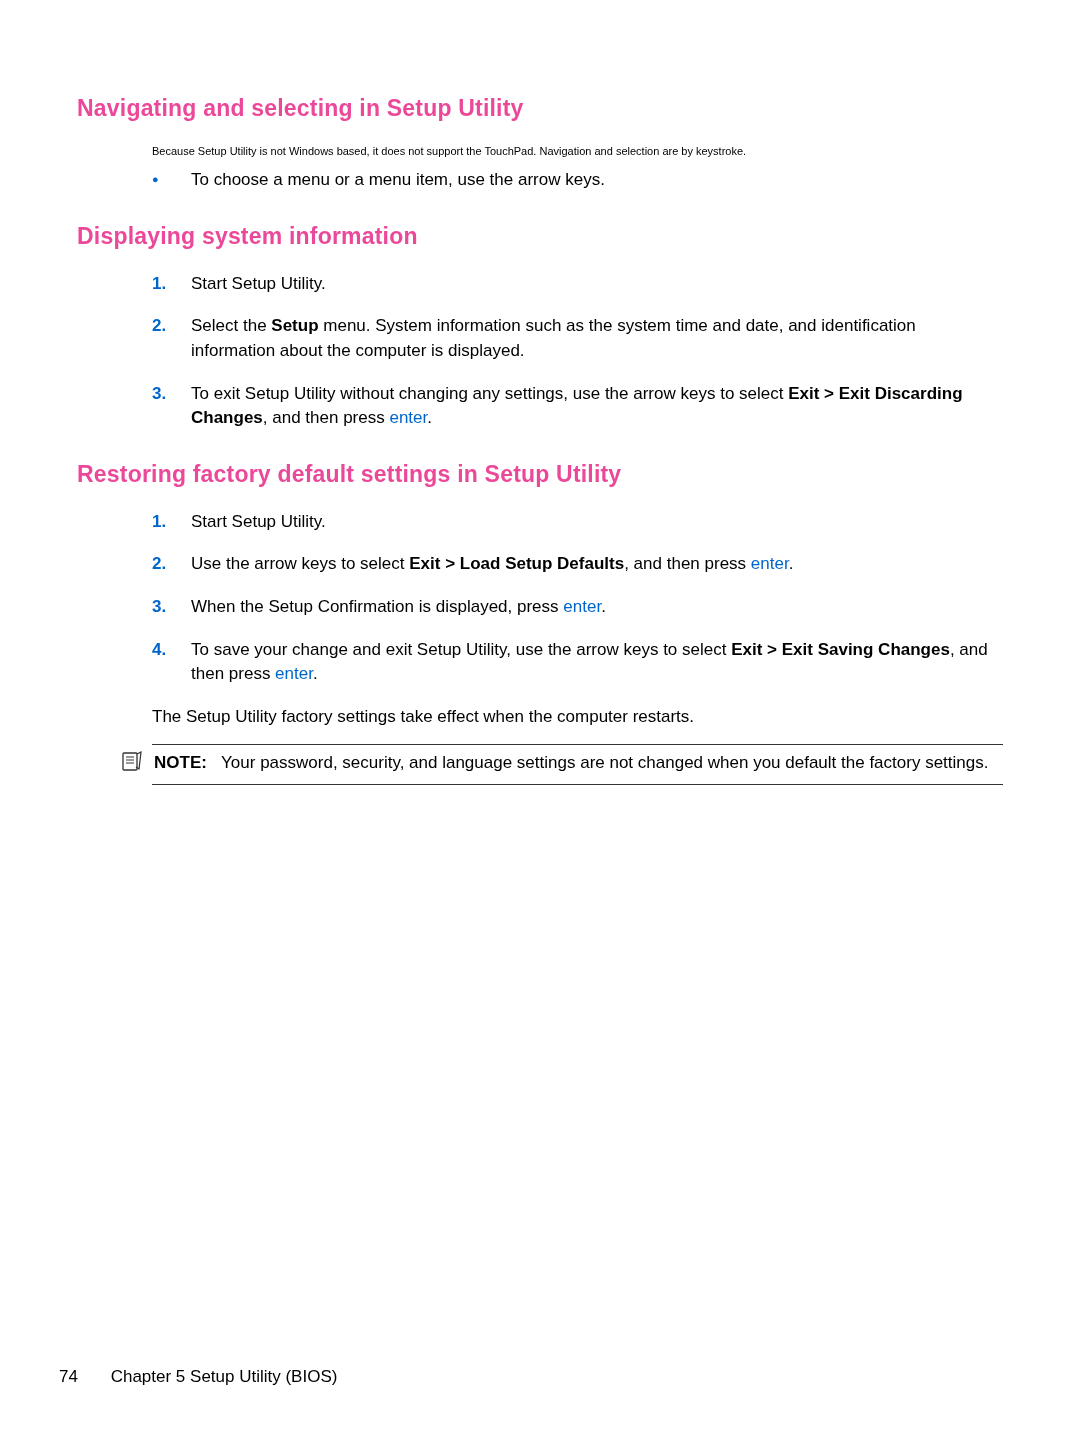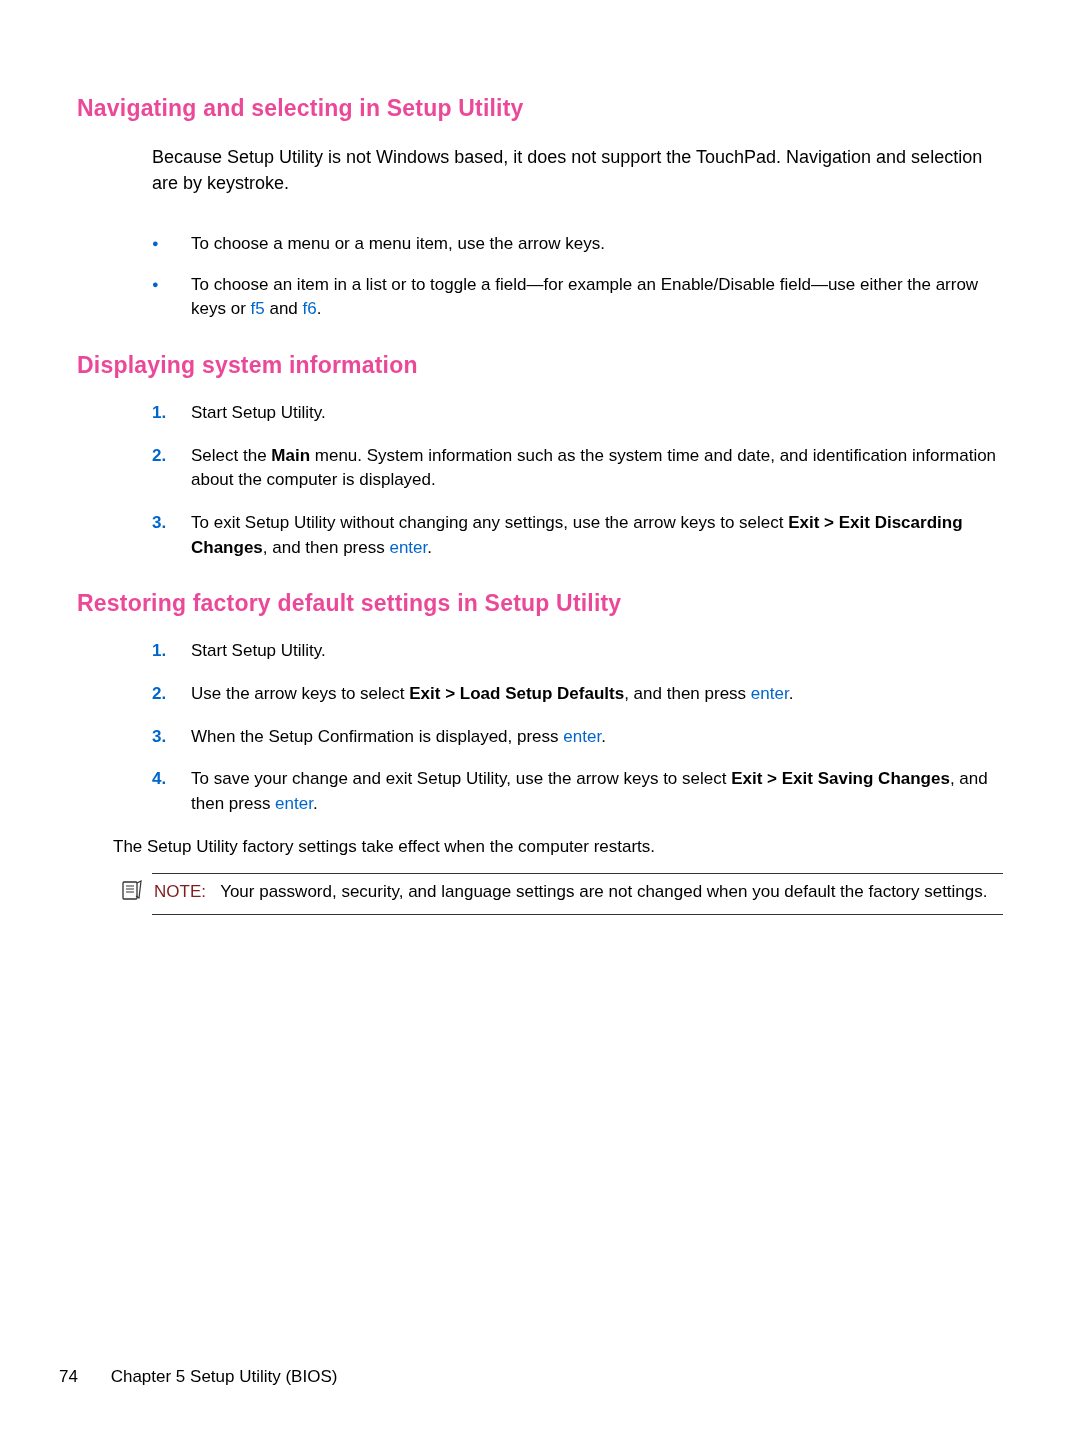--- a/index.html
+++ b/index.html
@@ -21,24 +21,24 @@
       font-weight: bold;
       color: #ec4899;
       margin-bottom: 22px;
       margin-top: 0;
       letter-spacing: 0.2px;
     }
     .section-heading.mt {
       margin-top: 30px;
     }
     .body-text {
-      font-size: 18px;
+      font-size: 11px;
       line-height: 1.45;
       margin-left: 75px;
-      margin-bottom: 36px;
+      margin-bottom: 8px;
     }
     .bullet-list {
       list-style: none;
       margin-left: 75px;
     }
     .bullet-item {
       position: relative;
       padding-left: 39px;
       font-size: 17px;
       line-height: 1.45;
@@ -86,67 +86,64 @@
       line-height: 1.45;
     }
     .note-icon {
       display: inline-block;
       vertical-align: top;
       margin-right: 2px;
       position: relative;
       top: 0px;
     }
     .note-label {
-      font-weight: normal;
-      color: #7f1d1d;
+      font-weight: bold;
+      color: #000000;
     }
     .note-content-wrap {
       display: block;
       padding-left: 30px;
       text-indent: -30px;
     }
     .footer {
       position: absolute;
       bottom: 50px;
       left: 59px;
       font-size: 17px;
     }
     .page-num {
       display: inline-block;
       margin-right: 28px;
     }
     .after-list-text {
       font-size: 17px;
       line-height: 1.45;
-      margin-left: 36px;
+      margin-left: 75px;
       margin-bottom: 14px;
       margin-top: 2px;
     }
   </style>
 </head>
 <body>
 
 <h2 class="section-heading">Navigating and selecting in Setup Utility</h2>
 <p class="body-text">Because Setup Utility is not Windows based, it does not support the TouchPad. Navigation and selection are by keystroke.</p>
 <ul class="bullet-list">
   <li class="bullet-item">To choose a menu or a menu item, use the arrow keys.</li>
-  <li class="bullet-item">
-    <span>To choose an item in a list or to toggle a field—for example an Enable/Disable field—use either the arrow keys or </span><span class="key">f5</span><span> and </span><span class="key">f6</span><span>.</span>
-  </li>
 </ul>
 
 <h2 class="section-heading mt">Displaying system information</h2>
 <ol class="num-list">
   <li class="num-item">
     <span class="num-marker">1.</span>
     <span>Start Setup Utility.</span>
   </li>
   <li class="num-item">
     <span class="num-marker">2.</span>
-    <span>Select the </span><span class="bold">Main</span><span> menu. System information such as the system time and date, and identification information about the computer is displayed.</span>
+    <span>Select the </span><span class="bold">Setup</span><span> menu. System information such as the system time and date, and identification information about the computer is displayed.</span>
   </li>
   <li class="num-item">
     <span class="num-marker">3.</span>
     <span>To exit Setup Utility without changing any settings, use the arrow keys to select </span><span class="bold">Exit &gt; Exit Discarding Changes</span><span>, and then press </span><span class="key">enter</span><span>.</span>
   </li>
 </ol>
 
 <h2 class="section-heading mt">Restoring factory default settings in Setup Utility</h2>
 <ol class="num-list">
   <li class="num-item">

